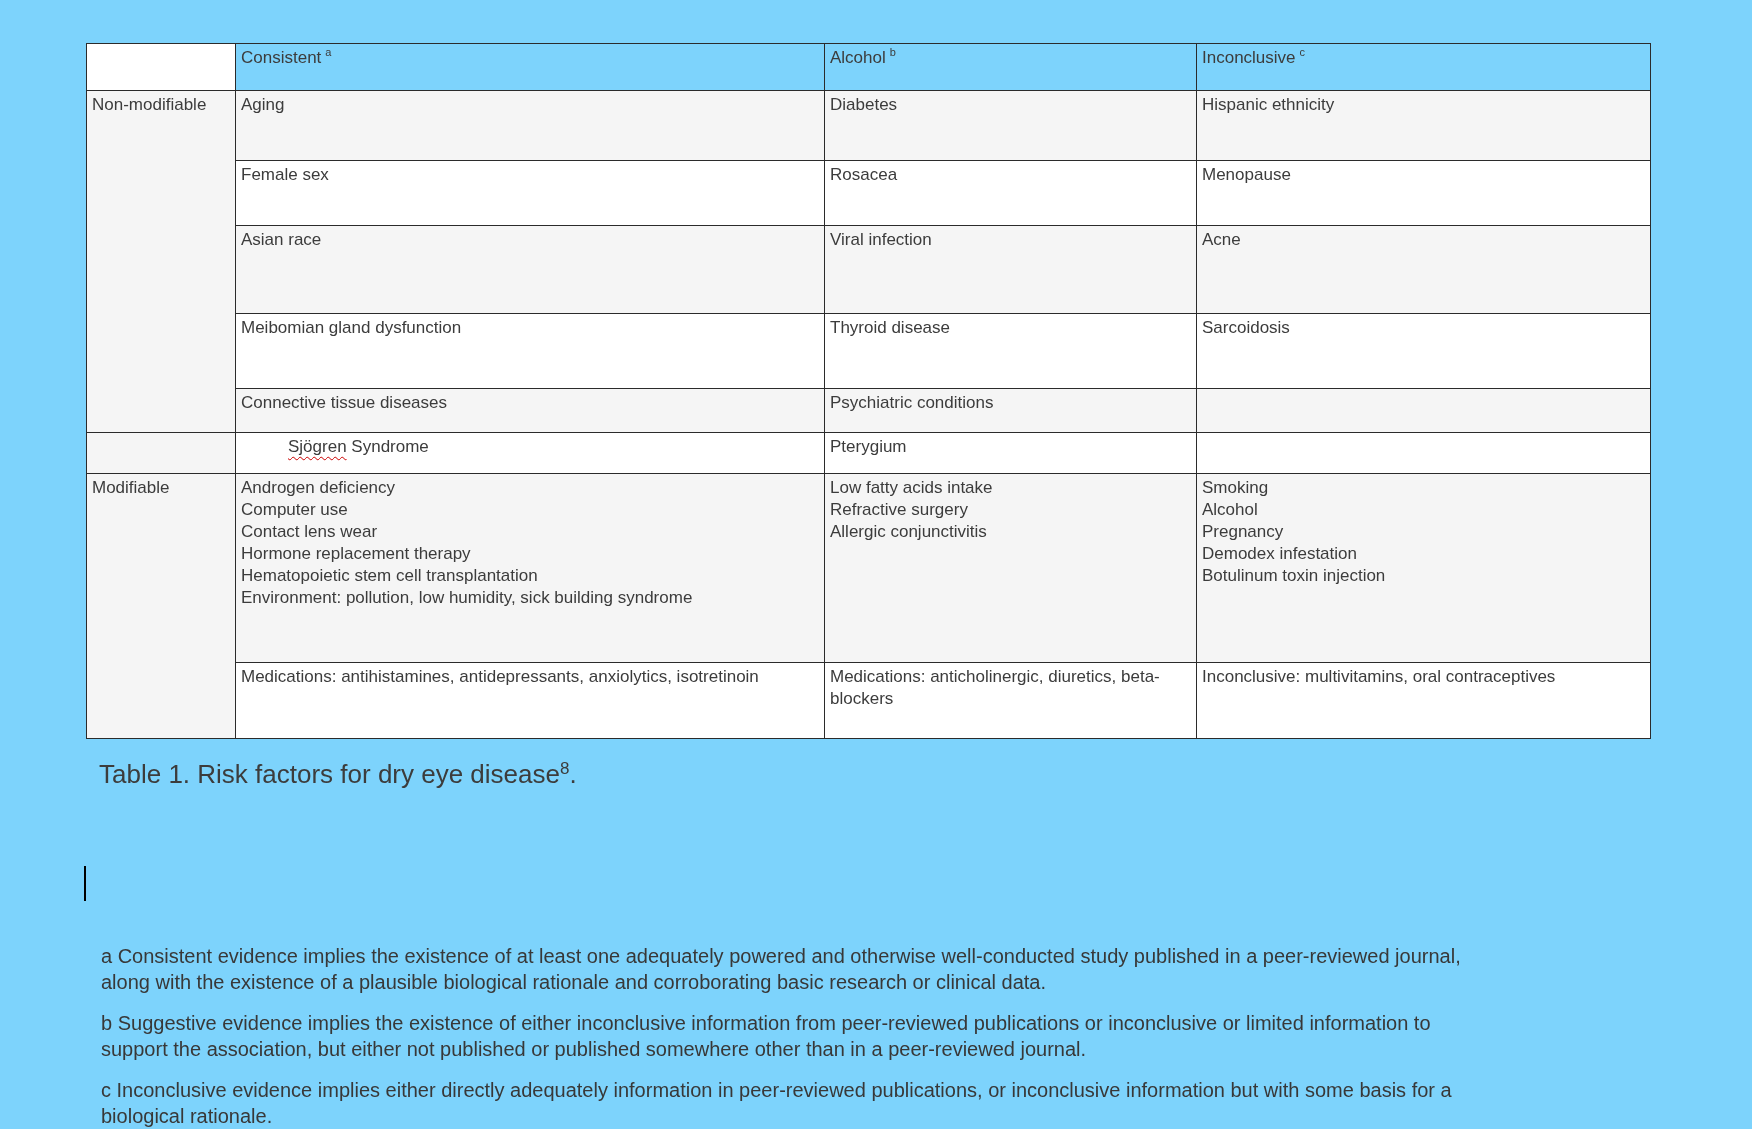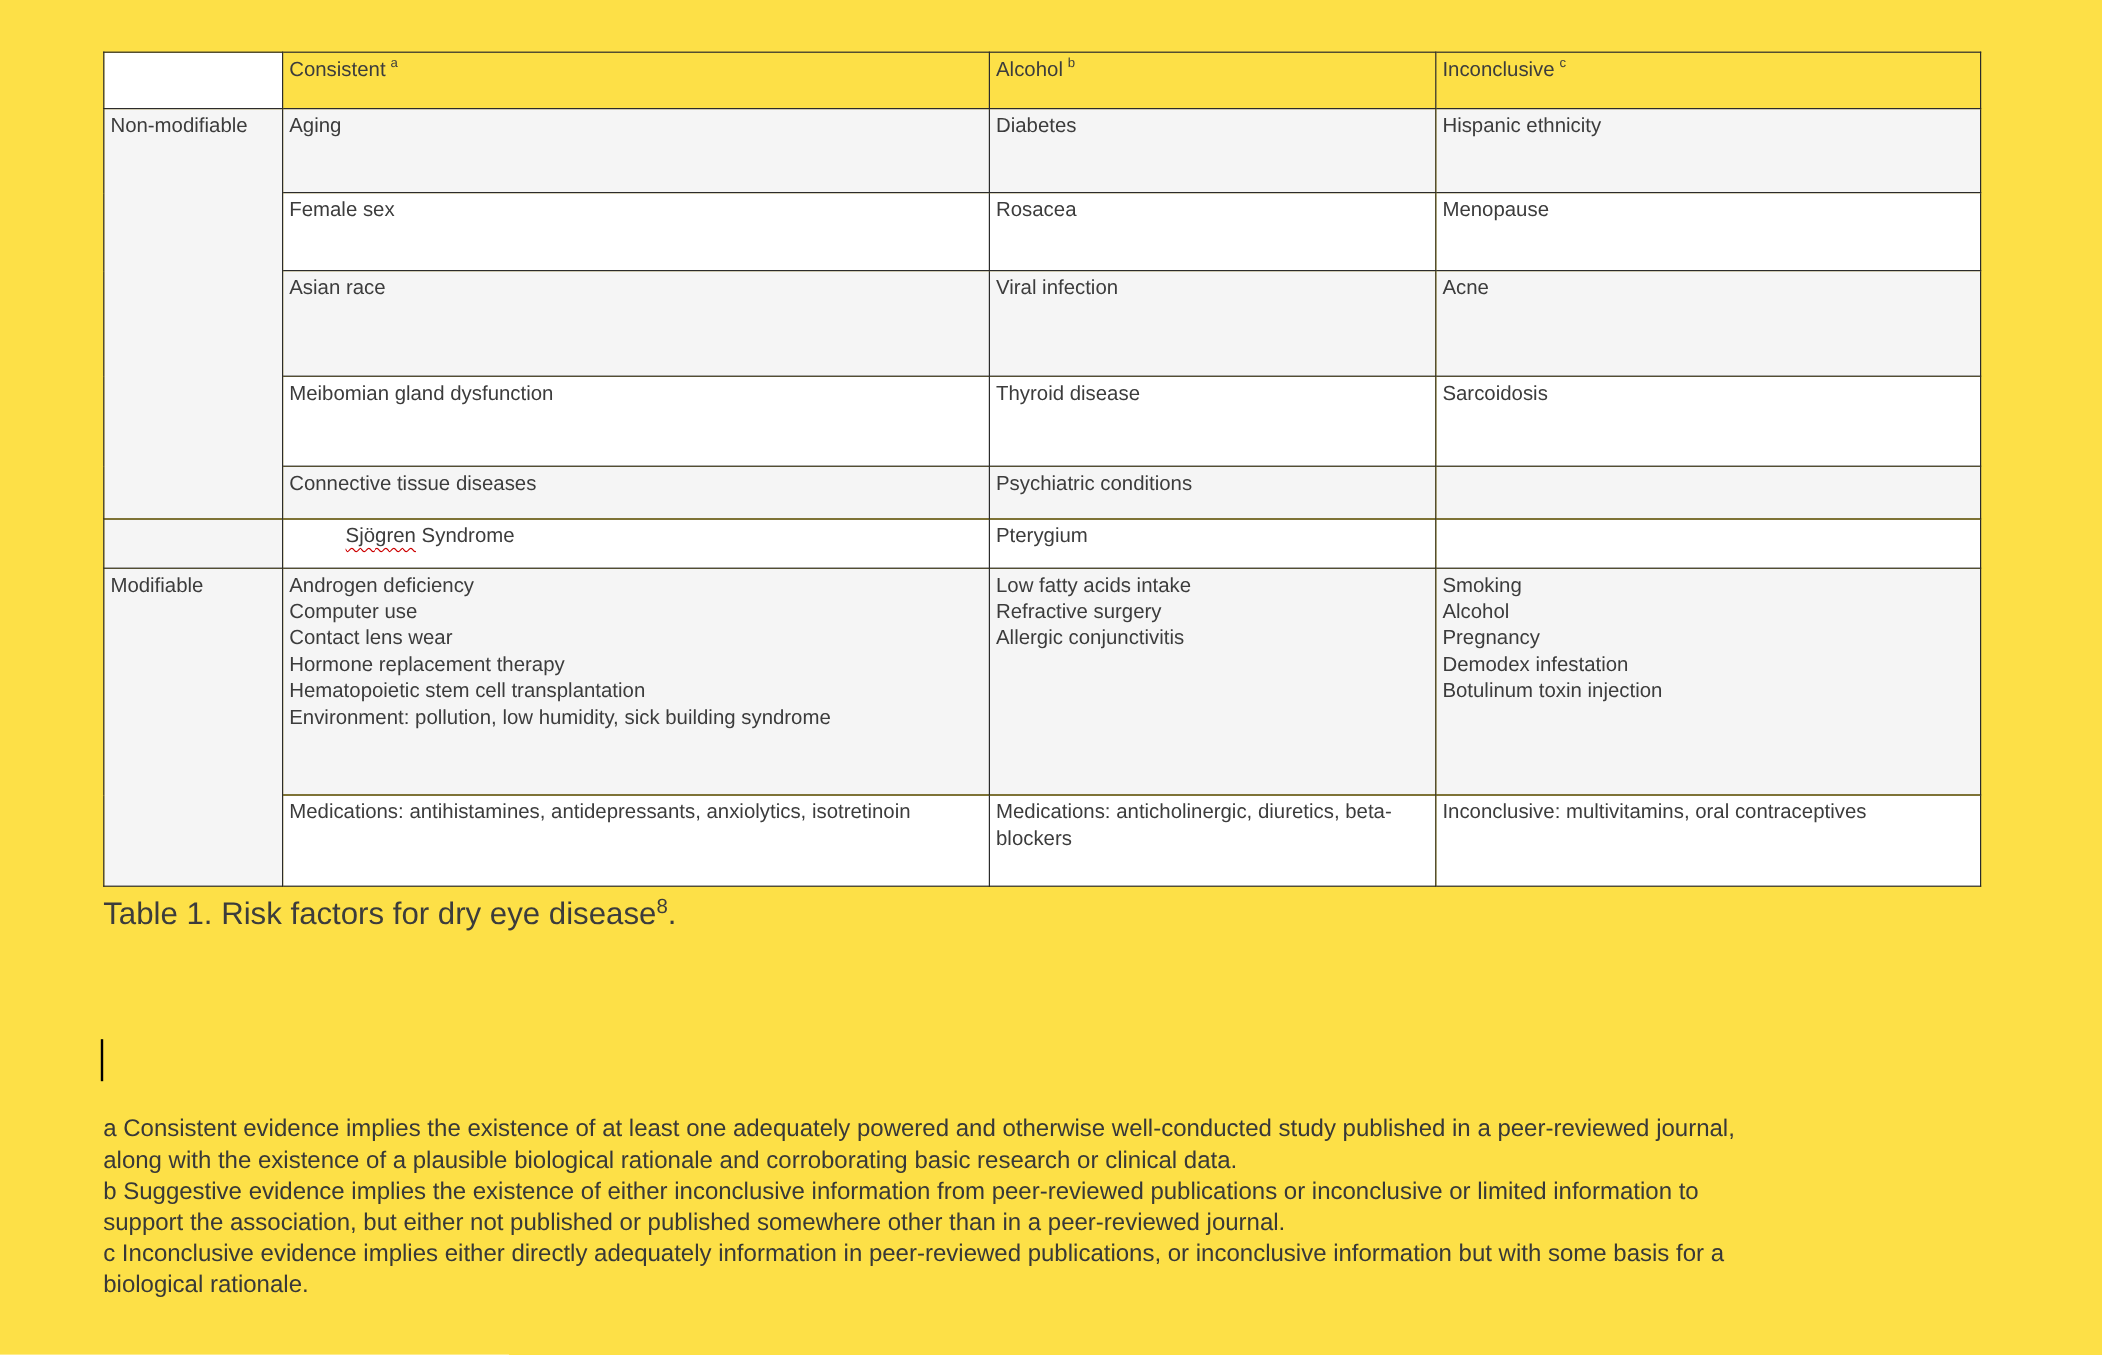--- a/index.html
+++ b/index.html
@@ -2,21 +2,21 @@
 <html><head>
 <meta charset="utf-8">
 <style>
   html, body {
     margin: 0; padding: 0;
     width: 1752px; height: 1129px;
     background: #ffffff;
     font-family: "Liberation Sans", sans-serif;
     overflow: hidden;
   }
-  .doc { position: relative; width: 1752px; height: 1129px; background: #fde047; }
+  .doc { position: relative; width: 1752px; height: 1129px; background: #7dd3fc; }
 
   
   table.risk {
     position: absolute;
     left: 86px; top: 43px;
     width: 1564px;
     border-collapse: collapse;
     table-layout: fixed;
   }
   table.risk td, table.risk th {
@@ -44,21 +44,21 @@
     text-decoration-thickness: 1px;
     text-underline-offset: 4px;
     text-decoration-skip-ink: none;
     margin-left: 47px;
   }
 
   
   .caption {
     position: absolute;
     left: 86px; top: 744px;
-    margin: 0;
+    margin: 13px;
     font-size: 26px;
     color: #3c3c3c;
     line-height: 34px;
   }
   .caption .ref {
     font-size: 17px;
     position: relative;
     top: -9px;
   }
 
@@ -70,21 +70,21 @@
     background: #000000;
   }
 
   
   .footnotes {
     position: absolute;
     left: 86px; top: 928px;
     width: 1580px;
   }
   .footnotes p {
-    margin: 0;
+    margin: 15px;
     font-size: 20px;
     line-height: 26px;
     color: #383838;
     white-space: pre-line;
   }
 </style>
 </head>
 <body>
 
 <div class="doc">

